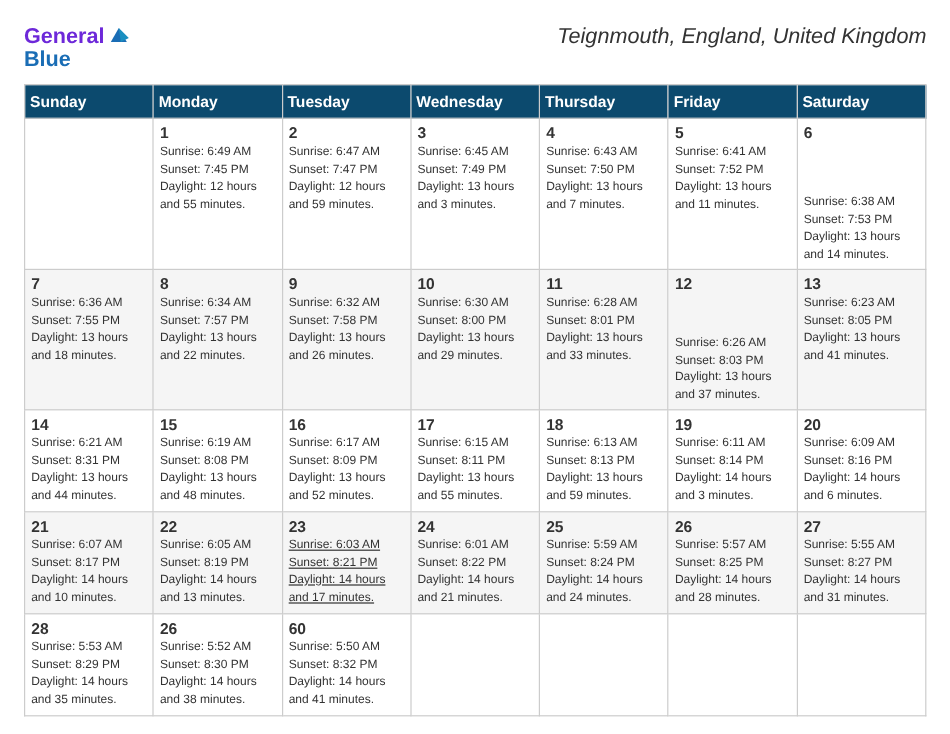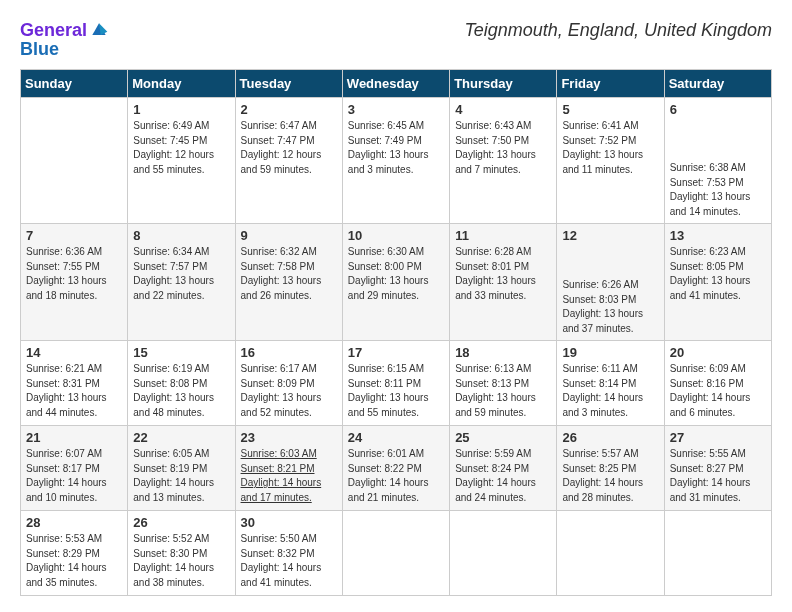--- a/index.html
+++ b/index.html
@@ -337,21 +337,21 @@
 and 35 minutes.</div>
         </td>
         <td>
           <span class="day-number">26</span>
           <div class="cell-text" style="white-space: pre-line;">Sunrise: 5:52 AM
 Sunset: 8:30 PM
 Daylight: 14 hours
 and 38 minutes.</div>
         </td>
         <td>
-          <span class="day-number">30</span>
+          <span class="day-number">60</span>
           <div class="cell-text" style="white-space: pre-line;">Sunrise: 5:50 AM
 Sunset: 8:32 PM
 Daylight: 14 hours
 and 41 minutes.</div>
         </td>
         <td class="empty-cell"></td>
         <td class="empty-cell"></td>
         <td class="empty-cell"></td>
         <td class="empty-cell"></td>
       </tr>

